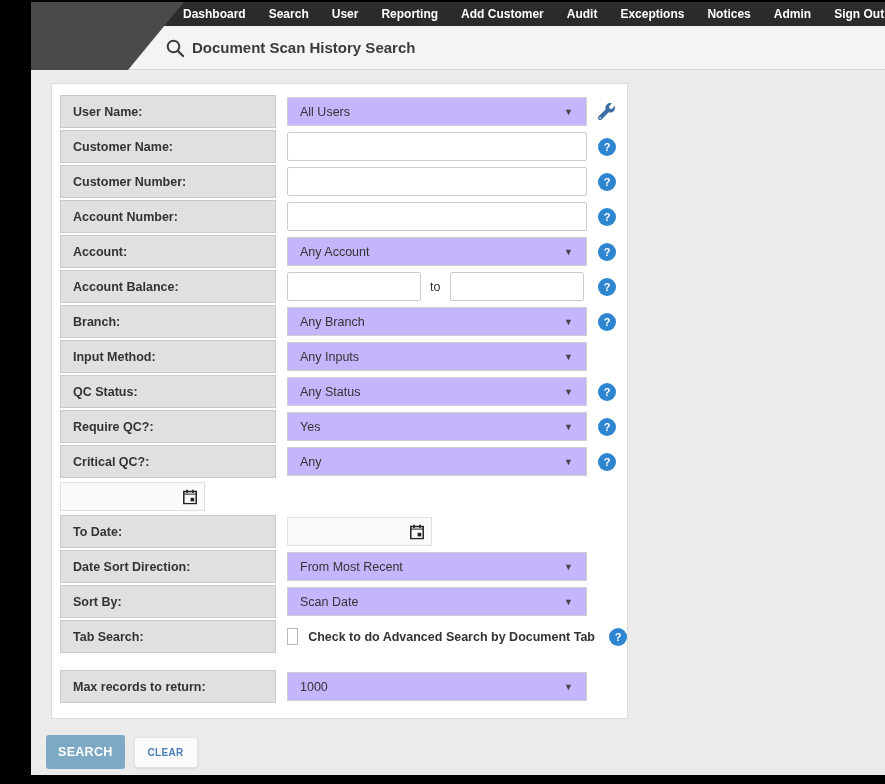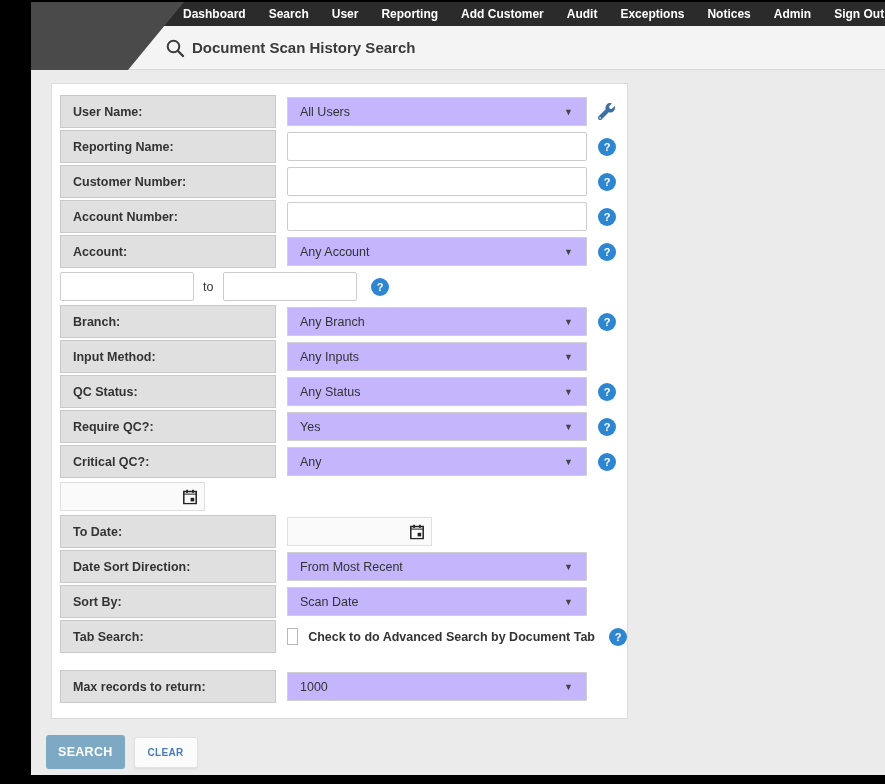--- a/index.html
+++ b/index.html
@@ -93,21 +93,21 @@
         </div>
       </div>
       <span class="wrench">
         <svg width="17" height="17" viewBox="0 0 512 512">
             <path fill="#3a6ea5" d="M507.73 109.1c-2.24-9.03-13.54-12.09-20.12-5.51l-74.36 74.36-67.88-11.31-11.31-67.88 74.36-74.36c6.62-6.62 3.43-17.9-5.66-20.16-47.38-11.74-99.55.91-136.58 37.93-39.64 39.64-50.55 97.1-34.05 147.2L18.74 402.76c-24.99 24.99-24.99 65.51 0 90.5 24.99 24.99 65.51 24.99 90.5 0l213.21-213.21c50.12 16.71 107.47 5.68 147.37-34.22 37.07-37.07 49.7-89.32 37.91-136.73zM64 472c-13.25 0-24-10.75-24-24 0-13.26 10.75-24 24-24s24 10.74 24 24c0 13.25-10.75 24-24 24z"></path>
           </svg>
       </span>
     </div>
 
     <div class="row">
-      <div class="row-label">Reporting Name:</div>
+      <div class="row-label">Customer Name:</div>
       <div class="fieldcol">
         <input class="text-input" value="" style="">
       </div>
       <span class="help">?</span>
     </div>
 
     <div class="row">
       <div class="row-label">Customer Number:</div>
       <div class="fieldcol">
         <input class="text-input" value="" style="">
@@ -128,20 +128,21 @@
       <div class="fieldcol">
         <div class="select">
           <span class="val">Any Account</span>
           <span class="caret">▼</span>
         </div>
       </div>
       <span class="help">?</span>
     </div>
 
     <div class="row">
+      <div class="row-label">Account Balance:</div>
       <div class="fieldcol">
         <input class="balance-input" value="" style="">
         <span class="to-sep">to</span>
         <input class="balance-input" value="" style="">
       </div>
       <span class="help">?</span>
     </div>
 
     <div class="row">
       <div class="row-label">Branch:</div>

